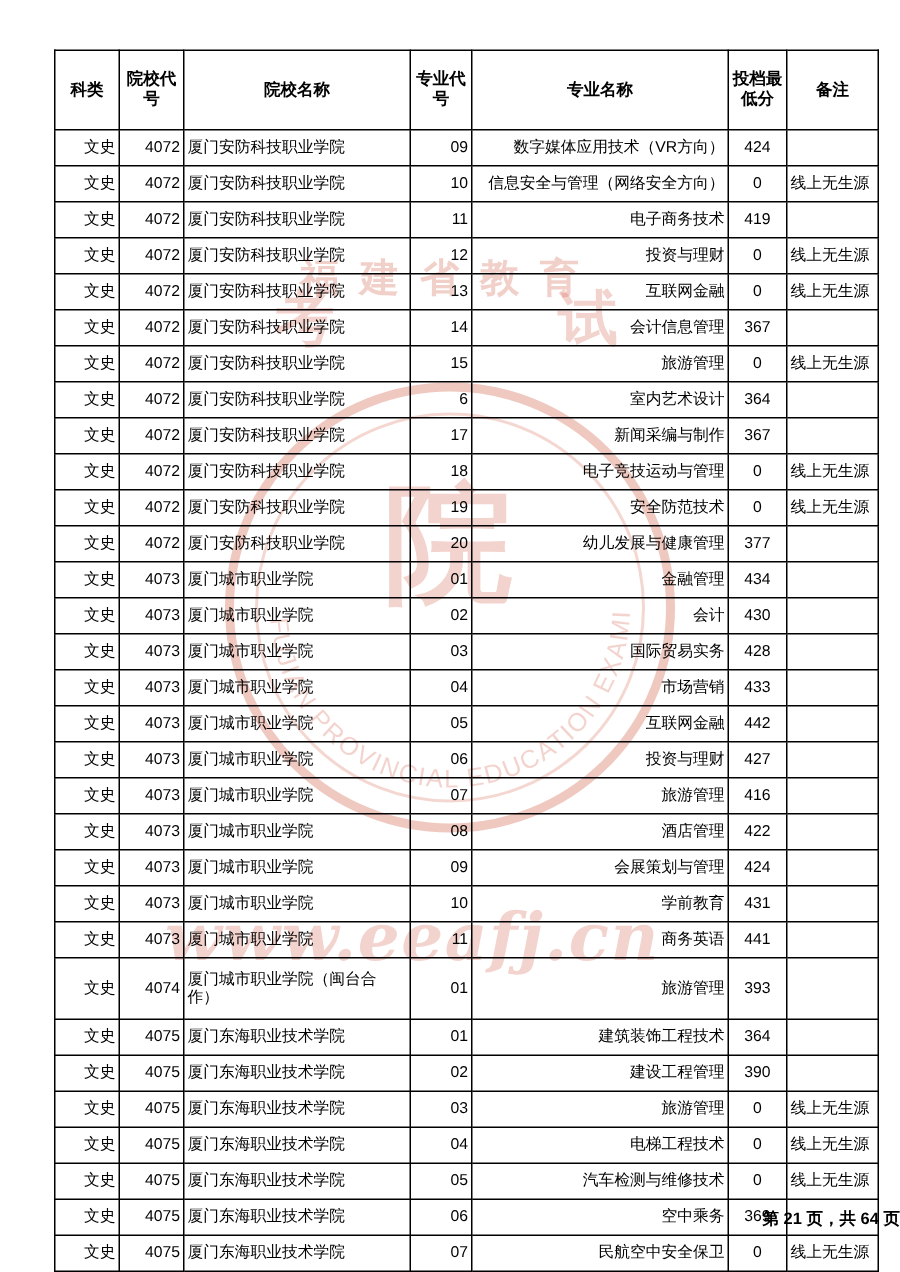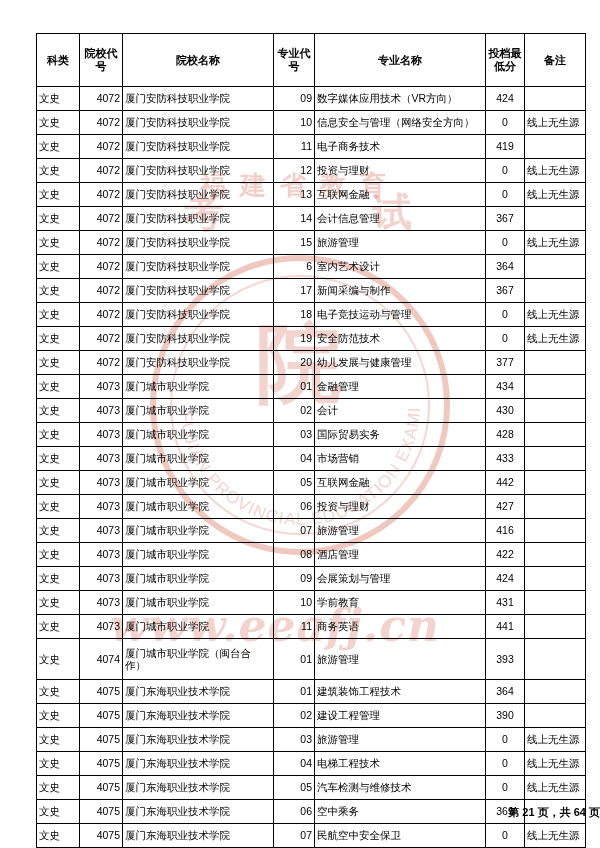--- a/index.html
+++ b/index.html
@@ -125,25 +125,25 @@
     line-height: 1.15;
     background: transparent;
   }
   table.grid th {
     font-weight: bold;
     font-size: 11px;
     padding: 3px 1px;
     text-align: center;
     height: 46px;
   }
-  .c-kelei   { width: 40px;  text-align: left; }
+  .c-kelei   { width: 40px;  text-align: right; }
   .c-yxdh    { width: 40px;  text-align: right; }
   .c-yxmc    { width: 148px; text-align: left; padding-left: 4px; }
   .c-zydh    { width: 38px;  text-align: right; }
-  .c-zymc    { width: 168px; text-align: left; padding-left: 4px; }
+  .c-zymc    { width: 168px; text-align: right; padding-left: 4px; }
   .c-tdfs    { width: 36px;  text-align: center; }
   .c-beizhu  { width: 58px;  font-size: 10px; }
   td { height: 23px; }
   td.tall { height: 40px; }
 
   .footer {
     position: absolute;
     left: 0;
     bottom: 28px;
     width: 600px;

